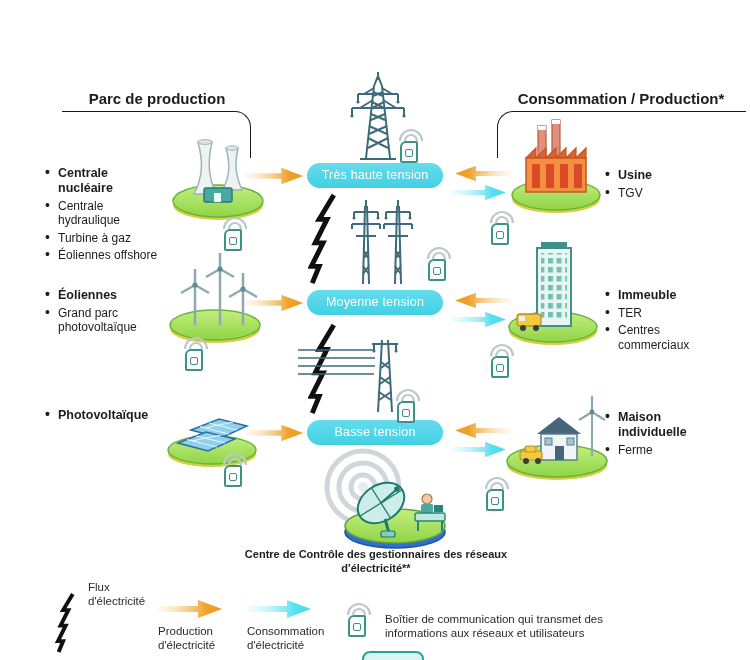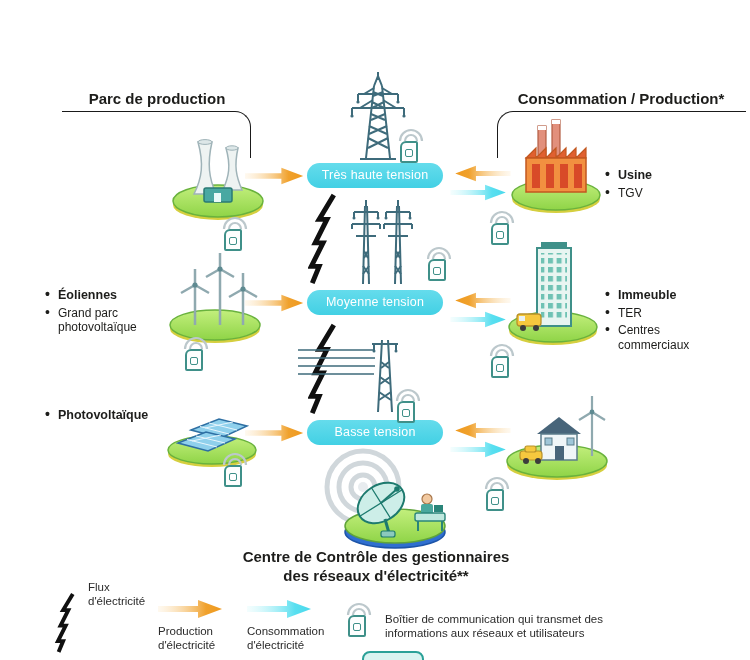--- a/index.html
+++ b/index.html
@@ -31,21 +31,21 @@
   .flip{transform:scaleX(-1);}
   
   .comm{position:absolute;width:30px;height:40px;}
   .comm .wifi{position:absolute;left:2px;top:0;}
   .comm .card{position:absolute;left:4px;top:15px;width:14px;height:18px;background:#fdfefe;
               border:2px solid #3f9089;border-radius:6px 2px 2px 2px;}
   .comm .chip{position:absolute;left:3px;top:6px;width:6px;height:6px;
               border:1.6px solid #3f9089;border-radius:2px;background:#fff;}
   
   .caption{position:absolute;left:240px;top:548px;width:272px;text-align:center;
-           font-size:15px;font-weight:bold;line-height:1.25;}
+           font-size:11px;font-weight:bold;line-height:1.25;}
   .legend-label{position:absolute;font-size:11.5px;line-height:1.25;color:#2b2b2b;}
   .cutoff-box{position:absolute;left:362px;top:651px;width:58px;height:16px;
               background:#d9f4f1;border:2px solid #2aa198;border-radius:8px;}
 </style>
 </head>
 <body>
 
 <div id="canvas">
 
   <svg width="0" height="0" style="position:absolute">
@@ -72,36 +72,46 @@
 
   <div class="col-header" style="left:62px;top:90px;width:190px">Parc de production</div>
   <div class="col-header" style="left:497px;top:90px;width:248px">Consommation / Production*</div>
   <div class="bracket left"></div>
   <div class="bracket right"></div>
 
   <div class="vbtn" style="top:163px">Très haute tension</div>
   <div class="vbtn" style="top:290px">Moyenne tension</div>
   <div class="vbtn" style="top:420px">Basse tension</div>
 
+  <ul class="bullets" style="left:45px;top:166px;width:120px">
+    <li class="b">Centrale nucléaire</li>
+    <li class="wrap-narrow">Centrale hydraulique</li>
+    <li>Turbine à gaz</li>
+    <li>Éoliennes offshore</li>
+  </ul>
   <ul class="bullets" style="left:45px;top:288px;width:112px">
     <li class="b">Éoliennes</li>
     <li>Grand parc photovoltaïque</li>
   </ul>
   <ul class="bullets" style="left:45px;top:408px;width:120px">
     <li class="b">Photovoltaïque</li>
   </ul>
 
   <ul class="bullets" style="left:605px;top:168px;width:100px">
     <li class="b">Usine</li>
     <li>TGV</li>
   </ul>
   <ul class="bullets" style="left:605px;top:288px;width:98px">
     <li class="b">Immeuble</li>
     <li>TER</li>
     <li>Centres commerciaux</li>
+  </ul>
+  <ul class="bullets" style="left:605px;top:410px;width:95px">
+    <li class="b">Maison individuelle</li>
+    <li>Ferme</li>
   </ul>
 
   <svg class="arr" style="left:244px;top:166px" width="62" height="20" viewBox="0 0 66 22">
       <polygon points="0,8 40,8 40,2 64,11 40,20 40,14 0,14" fill="url(#gradO)"></polygon>
     </svg>
   <svg class="arr" style="left:244px;top:293px" width="62" height="20" viewBox="0 0 66 22">
       <polygon points="0,8 40,8 40,2 64,11 40,20 40,14 0,14" fill="url(#gradO)"></polygon>
     </svg>
   <svg class="arr" style="left:244px;top:423px" width="62" height="20" viewBox="0 0 66 22">
       <polygon points="0,8 40,8 40,2 64,11 40,20 40,14 0,14" fill="url(#gradO)"></polygon>

